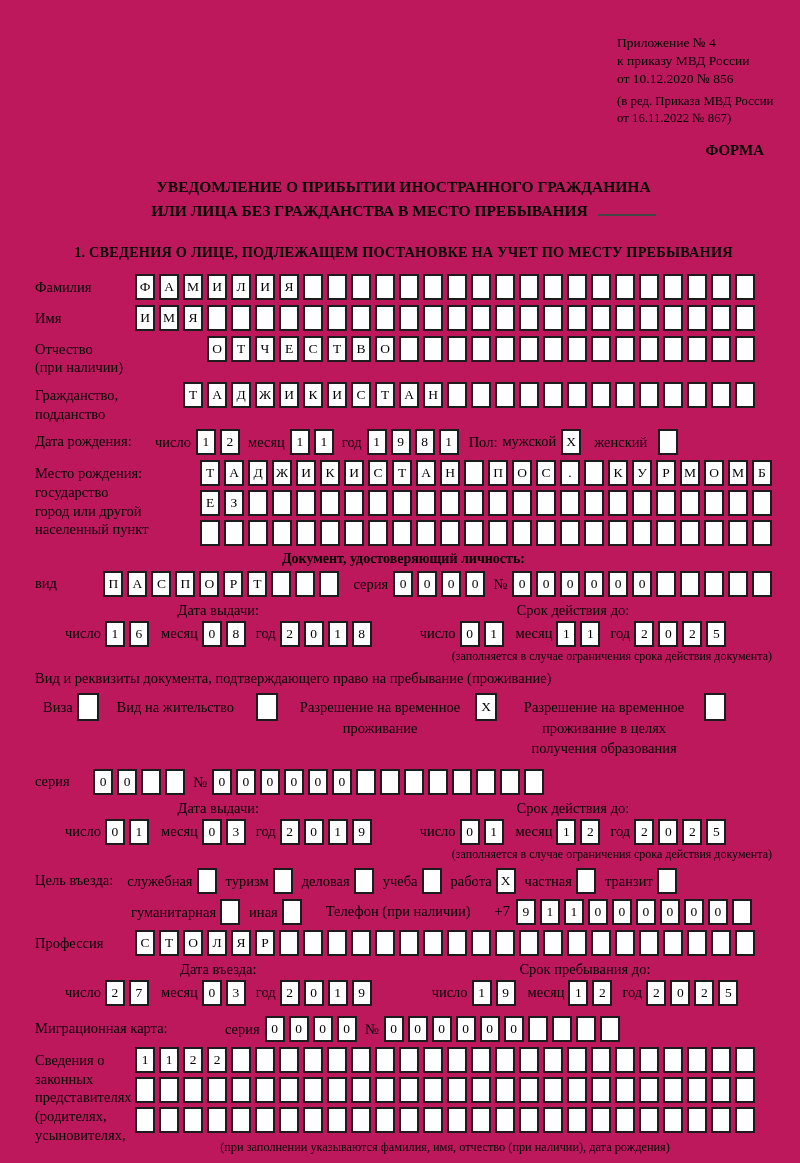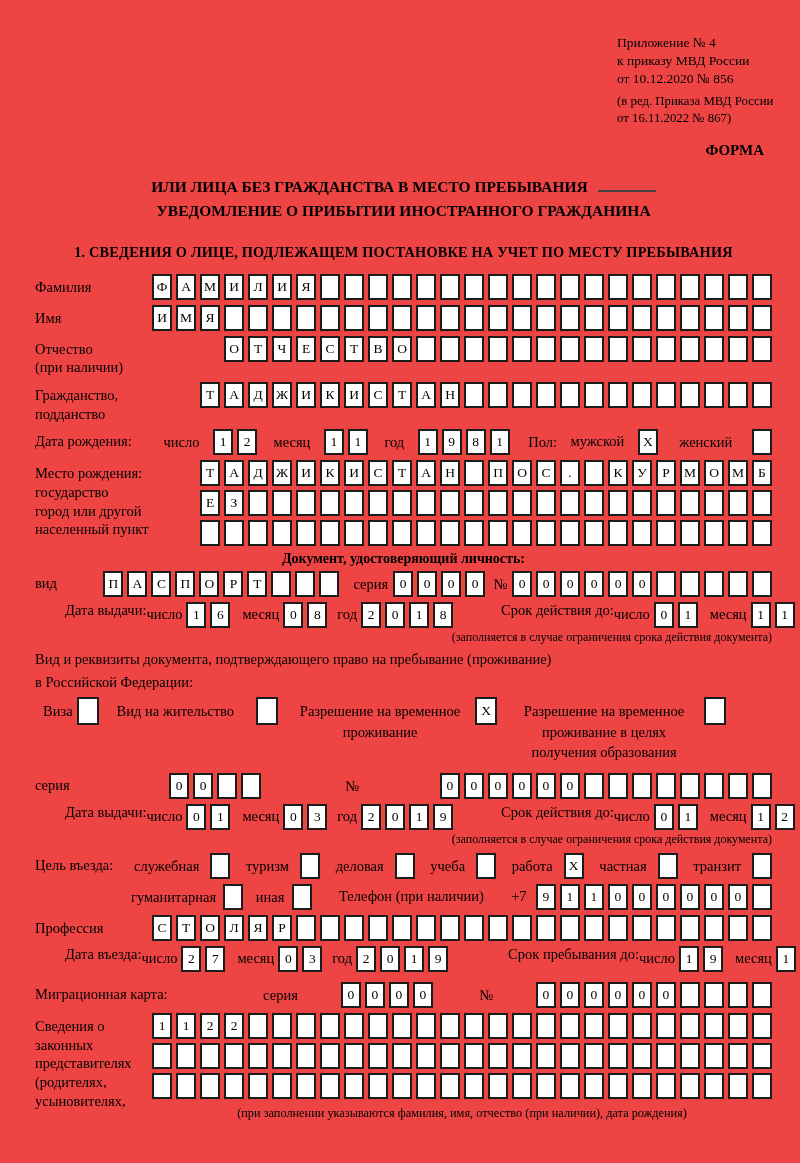--- a/index.html
+++ b/index.html
@@ -1,44 +1,44 @@
 <!DOCTYPE html>
 <html><head>
 <meta charset="utf-8">
 <style>
   * { box-sizing: border-box; margin: 0; padding: 0; }
   html, body { background: #e8e8e8; }
   .page {
-    width: 800px; height: 1163px; background: #ef4444; color: #000;
+    width: 800px; height: 1163px; background: #be185d; color: #000;
     margin: 0 auto; padding: 34px 28px 0 35px; overflow: hidden;
     font-family: "Liberation Serif", "DejaVu Serif", serif; font-size: 14.5px;
   }
   .hdr { margin-left: 582px; width: 185px; font-size: 13.5px; line-height: 1.34; }
   .hdr .amend { margin-top: 5px; font-size: 12.8px; }
   .hdr .amend2 { font-size: 12.8px; }
   .forma { text-align: right; padding-right: 8px; font-weight: bold; font-size: 15px; margin-top: 14px; }
   .title { text-align: center; font-weight: bold; font-size: 15.5px; margin-top: 16px; line-height: 1.55; }
   .blank { display: inline-block; width: 58px; height: 12px; border-bottom: 2.5px solid #444; margin-left: 10px; }
   .sec1 { text-align: center; font-weight: bold; font-size: 14.3px; margin-top: 21px; margin-bottom: 13px; letter-spacing: 0.2px; }
-  .frow { display: flex; align-items: flex-start; margin-bottom: 5px; justify-content: space-between; }
+  .frow { display: flex; align-items: flex-start; margin-bottom: 5px; }
   .vcenter { align-items: center; }
   .flabel { flex: none; line-height: 1.3; padding-top: 4px; }
   .lblline { display: block; }
   .lw100 { width: 100px; } .lw148 { width: 148px; } .lw165 { width: 165px; } .lw172 { width: 172px; }
   .cells { display: flex; gap: 4px; flex: none; }
   .cell {
     flex: none; width: 20px; height: 26px; border: 2px solid #1c1c1c; background: #fff;
     display: flex; align-items: center; justify-content: center; font-size: 13.5px;
   }
   .cellcol { display: flex; flex-direction: column; gap: 4px; }
   .dlabel { margin: 0 5px 0 8px; line-height: 26px; flex: none; }
   .doc-title { text-align: center; font-weight: bold; font-size: 14px; margin: 2px 0 4px; }
   .dates { display: flex; position: relative; margin: 2px 0 6px; padding-bottom: 17px; }
   .dates.nonote { padding-bottom: 2px; margin-bottom: 8px; }
-  .dcol { display: flex; flex-direction: row; flex: none; }
+  .dcol { display: flex; flex-direction: column; flex: none; }
   .dtitle { text-align: center; margin-bottom: 2px; }
   .dline { display: flex; align-items: center; }
   .dl2 { margin-right: 4px; flex: none; }
   .ml { margin-left: 12px; } .ml2 { margin-left: 10px; } .ml14 { margin-left: 14px; } .ml24 { margin-left: 24px; }
   .dnote { position: absolute; right: 0; bottom: 0; font-size: 12px; white-space: nowrap; }
   .ptext { margin: 2px 0 6px; }
   .opts { display: flex; align-items: flex-start; margin: 4px 8px 10px; }
   .optlbl { line-height: 1.42; padding-top: 4px; flex: none; }
   .optc { text-align: center; }
   .w176 { width: 176px; margin-left: 14px; } .w186 { width: 186px; margin-left: 14px; }
@@ -58,22 +58,22 @@
     <div>Приложение № 4</div>
     <div>к приказу МВД России</div>
     <div>от 10.12.2020 № 856</div>
     <div class="amend">(в ред. Приказа МВД России</div>
     <div class="amend2">от 16.11.2022 № 867)</div>
   </div>
 
   <div class="forma">ФОРМА</div>
 
   <div class="title">
+    <div>УВЕДОМЛЕНИЕ О ПРИБЫТИИ ИНОСТРАННОГО ГРАЖДАНИНА</div>
     <div><span>ИЛИ ЛИЦА БЕЗ ГРАЖДАНСТВА В МЕСТО ПРЕБЫВАНИЯ</span><span class="blank"></span></div>
-    <div>УВЕДОМЛЕНИЕ О ПРИБЫТИИ ИНОСТРАННОГО ГРАЖДАНИНА</div>
   </div>
 
   <div class="sec1">1. СВЕДЕНИЯ О ЛИЦЕ, ПОДЛЕЖАЩЕМ ПОСТАНОВКЕ НА УЧЕТ ПО МЕСТУ ПРЕБЫВАНИЯ</div>
 
   <div class="frow">
     <span class="flabel lw100">Фамилия</span>
     <span class="cells">
         <span class="cell">Ф</span>
         <span class="cell">А</span>
         <span class="cell">М</span>
@@ -400,21 +400,20 @@
             <span class="cell">0</span>
             <span class="cell">2</span>
             <span class="cell">5</span>
           </span>
       </div>
     </div>
     <div class="dnote">(заполняется в случае ограничения срока действия документа)</div>
   </div>
 
   <div class="ptext">Вид и реквизиты документа, подтверждающего право на пребывание (проживание)</div>
-  <div class="ptext">в Российской Федерации:</div>
 
   <div class="opts">
     <span class="optlbl">Виза</span>
     <span class="cells optbox" style="margin-left:4px">
         <span class="cell"></span>
       </span>
     <span class="optlbl" style="margin-left:18px">Вид на жительство</span>
     <span class="cells optbox" style="margin-left:22px">
         <span class="cell"></span>
       </span>

